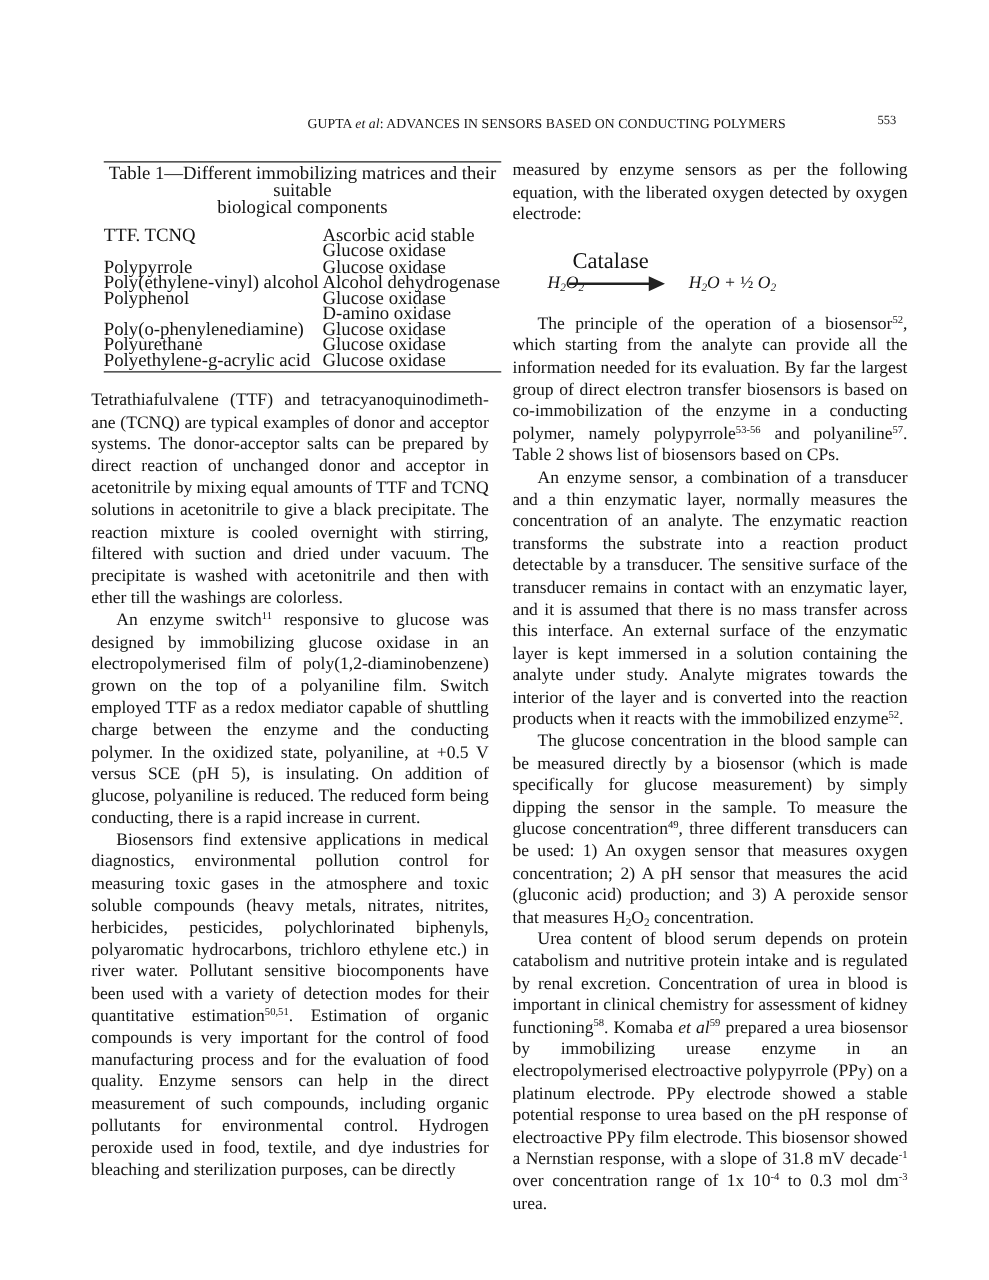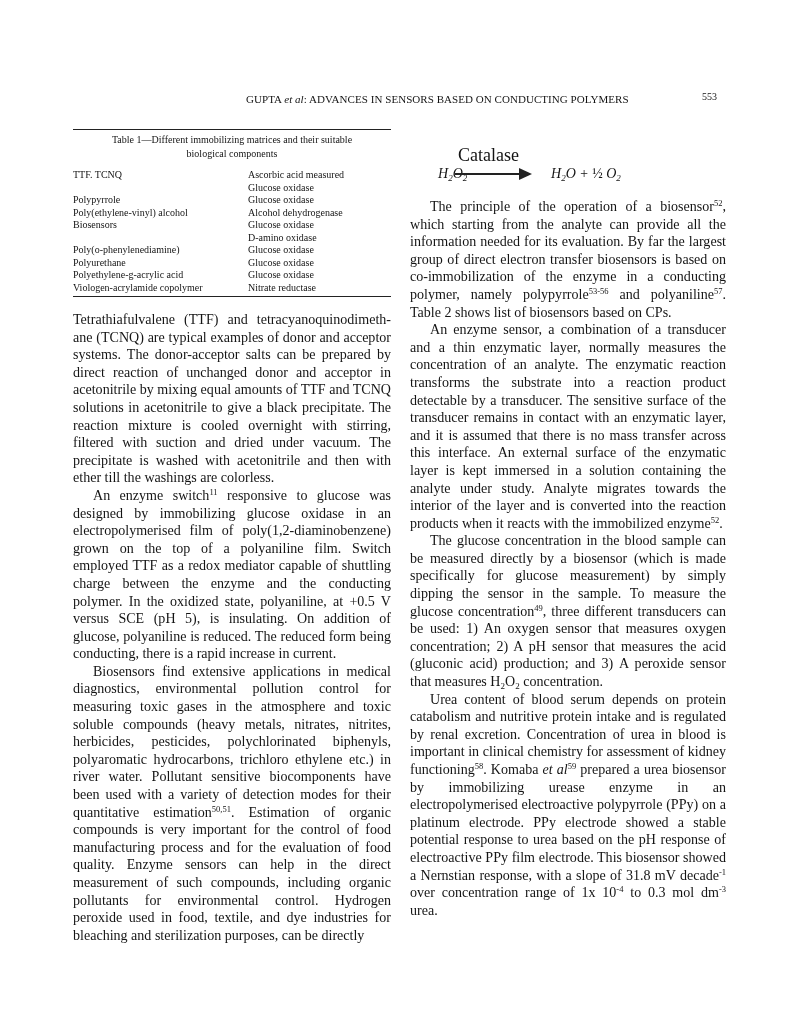--- a/index.html
+++ b/index.html
@@ -8,21 +8,21 @@
   .header { position:absolute; top:93px; left:0; width:719px; height:20px; }
   .running-title { position:absolute; left:246px; top:0; font-size:11px; letter-spacing:0.05px; white-space:nowrap; }
   .page-num { position:absolute; left:702px; top:-2px; font-size:10px; }
   .col { position:absolute; top:128px; width:318px; font-size:14.05px; line-height:17.6px; }
   .col.left { left:73px; }
   .col.right { left:410px; width:316px; }
   .para { margin:0; text-align:justify; text-indent:0; }
   .para.indent { text-indent:20px; }
   sup { font-size:8.5px; line-height:0; vertical-align:5px; }
   sub { font-size:9px; line-height:0; vertical-align:-3px; }
-  .table-block { position:relative; width:318px; font-size:10px; line-height:12.5px; }
+  .table-block { position:relative; width:318px; font-size:15px; line-height:12.5px;margin-left:10px; }
   .rule-top { border-top:1.3px solid #222; margin-top:1px; }
   .rule-bottom { border-top:1.3px solid #222; margin-top:2px; }
   .caption { text-align:center; margin-top:3px; line-height:13.5px; }
   .thead { display:flex; margin-top:9px; }
   .tbody { margin-top:9px; }
   .trow { display:flex; }
   .c1 { width:175px; }
   .c2 { flex:1; }
   .after-table { margin-top:14px; }
   .equation { position:relative; height:56px; margin-top:13px; }
@@ -46,68 +46,65 @@
 <div class="col left">
   <div class="table-block">
     <div class="rule-top"></div>
     <div class="caption">
       <div>Table 1—Different immobilizing matrices and their suitable</div>
       <div>biological components</div>
     </div>
     <div class="tbody">
       <div class="trow">
           <div class="c1">TTF. TCNQ</div>
-          <div class="c2">Ascorbic acid measured</div>
+          <div class="c2">Ascorbic acid stable</div>
         </div>
       <div class="trow">
           <div class="c1"></div>
           <div class="c2">Glucose oxidase</div>
         </div>
       <div class="trow">
           <div class="c1">Polypyrrole</div>
           <div class="c2">Glucose oxidase</div>
         </div>
       <div class="trow">
           <div class="c1">Poly(ethylene-vinyl) alcohol</div>
           <div class="c2">Alcohol dehydrogenase</div>
         </div>
       <div class="trow">
-          <div class="c1">Biosensors</div>
+          <div class="c1">Polyphenol</div>
           <div class="c2">Glucose oxidase</div>
         </div>
       <div class="trow">
           <div class="c1"></div>
           <div class="c2">D-amino oxidase</div>
         </div>
       <div class="trow">
           <div class="c1">Poly(o-phenylenediamine)</div>
           <div class="c2">Glucose oxidase</div>
         </div>
       <div class="trow">
           <div class="c1">Polyurethane</div>
           <div class="c2">Glucose oxidase</div>
         </div>
       <div class="trow">
           <div class="c1">Polyethylene-g-acrylic acid</div>
           <div class="c2">Glucose oxidase</div>
         </div>
-      <div class="trow">
-          <div class="c1">Viologen-acrylamide copolymer</div>
-          <div class="c2">Nitrate reductase</div>
-        </div>
     </div>
     <div class="rule-bottom"></div>
   </div>
 
   <p class="para after-table">Tetrathiafulvalene (TTF) and tetracyanoquinodimeth-ane (TCNQ) are typical examples of donor and acceptor systems. The donor-acceptor salts can be prepared by direct reaction of unchanged donor and acceptor in acetonitrile by mixing equal amounts of TTF and TCNQ solutions in acetonitrile to give a black precipitate. The reaction mixture is cooled overnight with stirring, filtered with suction and dried under vacuum. The precipitate is washed with acetonitrile and then with ether till the washings are colorless.</p>
   <p class="para indent"><span>An enzyme switch</span><sup>11</sup><span> responsive to glucose was designed by immobilizing glucose oxidase in an electropolymerised film of poly(1,2-diaminobenzene) grown on the top of a polyaniline film. Switch employed TTF as a redox mediator capable of shuttling charge between the enzyme and the conducting polymer. In the oxidized state, polyaniline, at +0.5 V versus SCE (pH 5), is insulating. On addition of glucose, polyaniline is reduced. The reduced form being conducting, there is a rapid increase in current.</span></p>
   <p class="para indent"><span>Biosensors find extensive applications in medical diagnostics, environmental pollution control for measuring toxic gases in the atmosphere and toxic soluble compounds (heavy metals, nitrates, nitrites, herbicides, pesticides, polychlorinated biphenyls, polyaromatic hydrocarbons, trichloro ethylene etc.) in river water. Pollutant sensitive biocomponents have been used with a variety of detection modes for their quantitative estimation</span><sup>50,51</sup><span>. Estimation of organic compounds is very important for the control of food manufacturing process and for the evaluation of food quality. Enzyme sensors can help in the direct measurement of such compounds, including organic pollutants for environmental control. Hydrogen peroxide used in food, textile, and dye industries for bleaching and sterilization purposes, can be directly</span></p>
 </div>
 
 <div class="col right">
+  <p class="para">measured by enzyme sensors as per the following equation, with the liberated oxygen detected by oxygen electrode:</p>
 
   <div class="equation">
     <div class="eq-catalase">Catalase</div>
     <div class="eq-lhs"><span>H</span><sub>2</sub><span>O</span><sub>2</sub></div>
     <div class="eq-arrow"></div>
     <div class="eq-arrowhead"></div>
     <div class="eq-rhs"><span>H</span><sub>2</sub><span>O + </span><span class="half">½</span><span> O</span><sub>2</sub></div>
   </div>
 
   <p class="para indent gap-after-eq"><span>The principle of the operation of a biosensor</span><sup>52</sup><span>, which starting from the analyte can provide all the information needed for its evaluation. By far the largest group of direct electron transfer biosensors is based on co-immobilization of the enzyme in a conducting polymer, namely polypyrrole</span><sup>53-56</sup><span> and polyaniline</span><sup>57</sup><span>. Table 2 shows list of biosensors based on CPs.</span></p>

